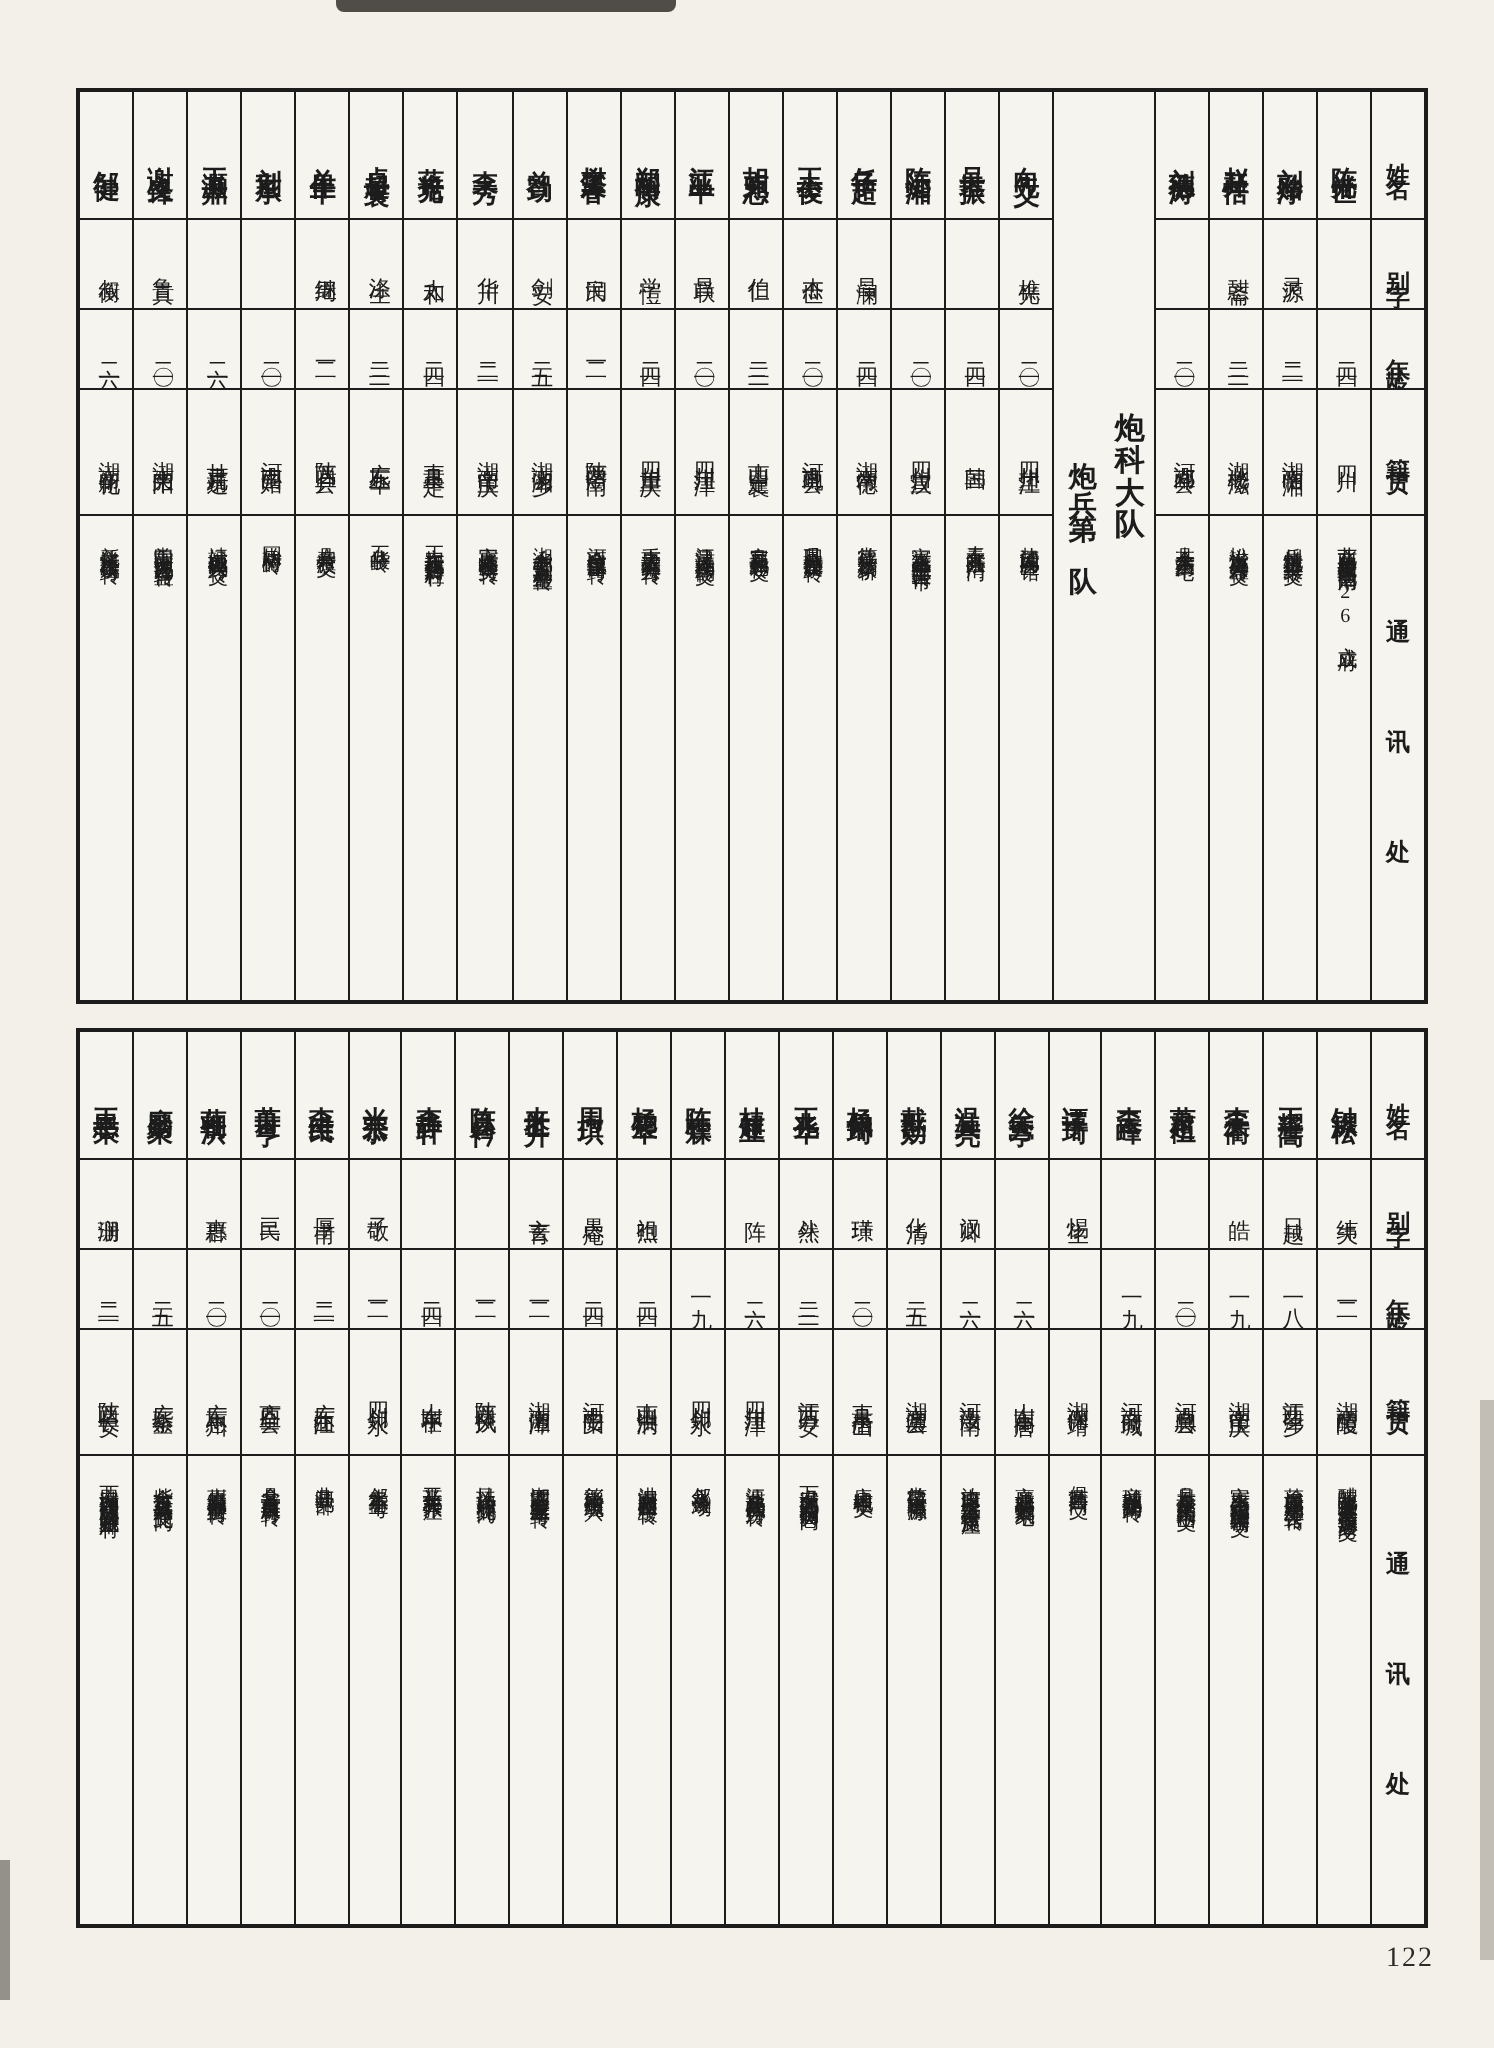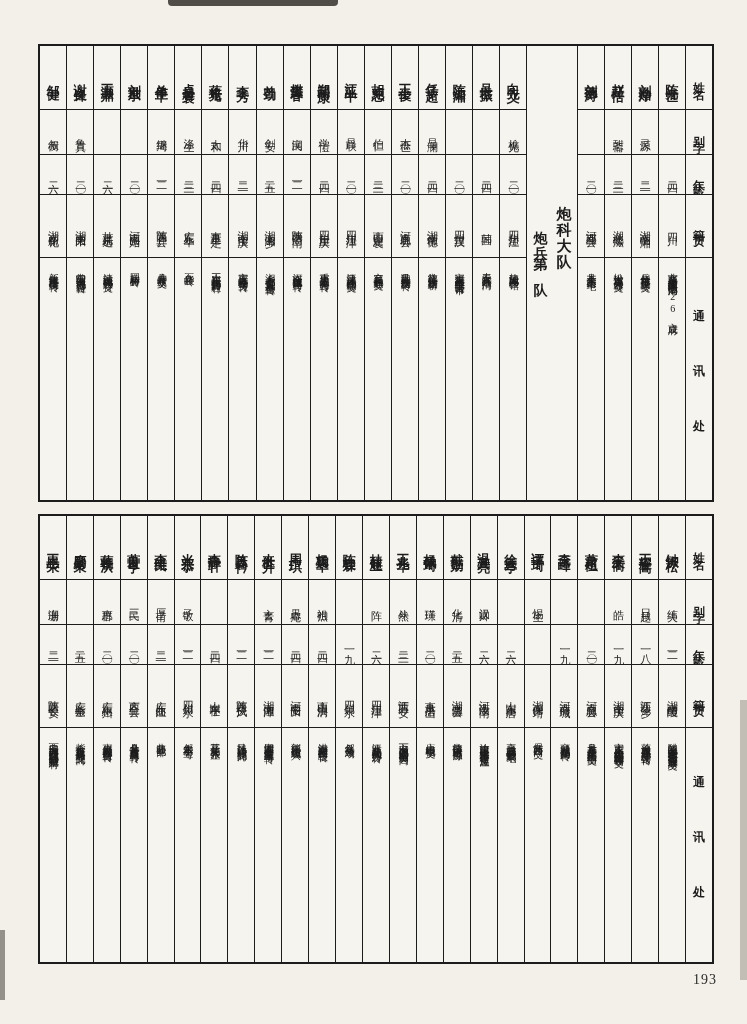--- a/index.html
+++ b/index.html
@@ -905,14 +905,14 @@
         </div>
         <div class="cell c-origin">
           <span>陕西长安</span>
         </div>
         <div class="cell c-addr">
           <span>西安城内钟楼西边北院门外糶城邮王村</span>
         </div>
       </div>
     </div>
 
-  <div class="page-number">193</div>
+  <div class="page-number">122</div>
 </div>
 
 </body></html>

